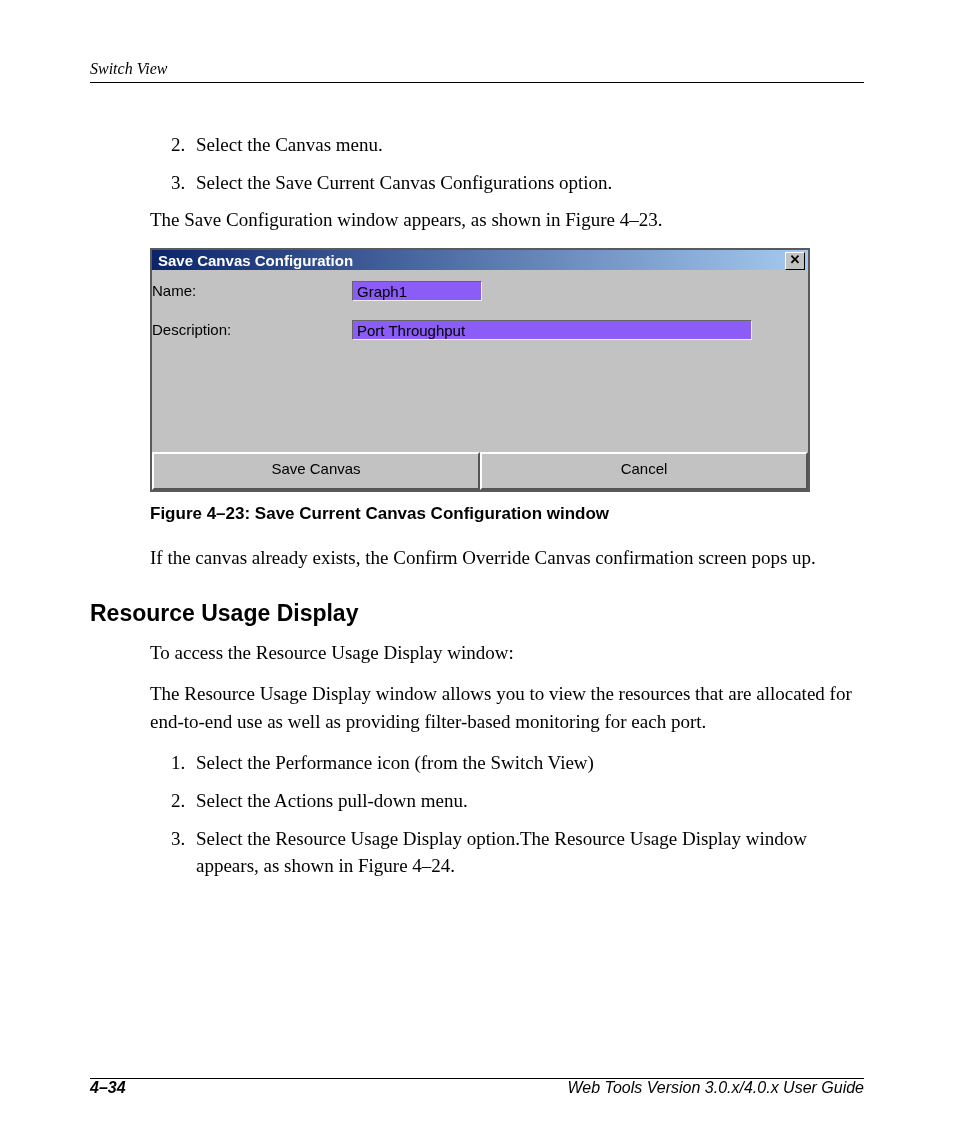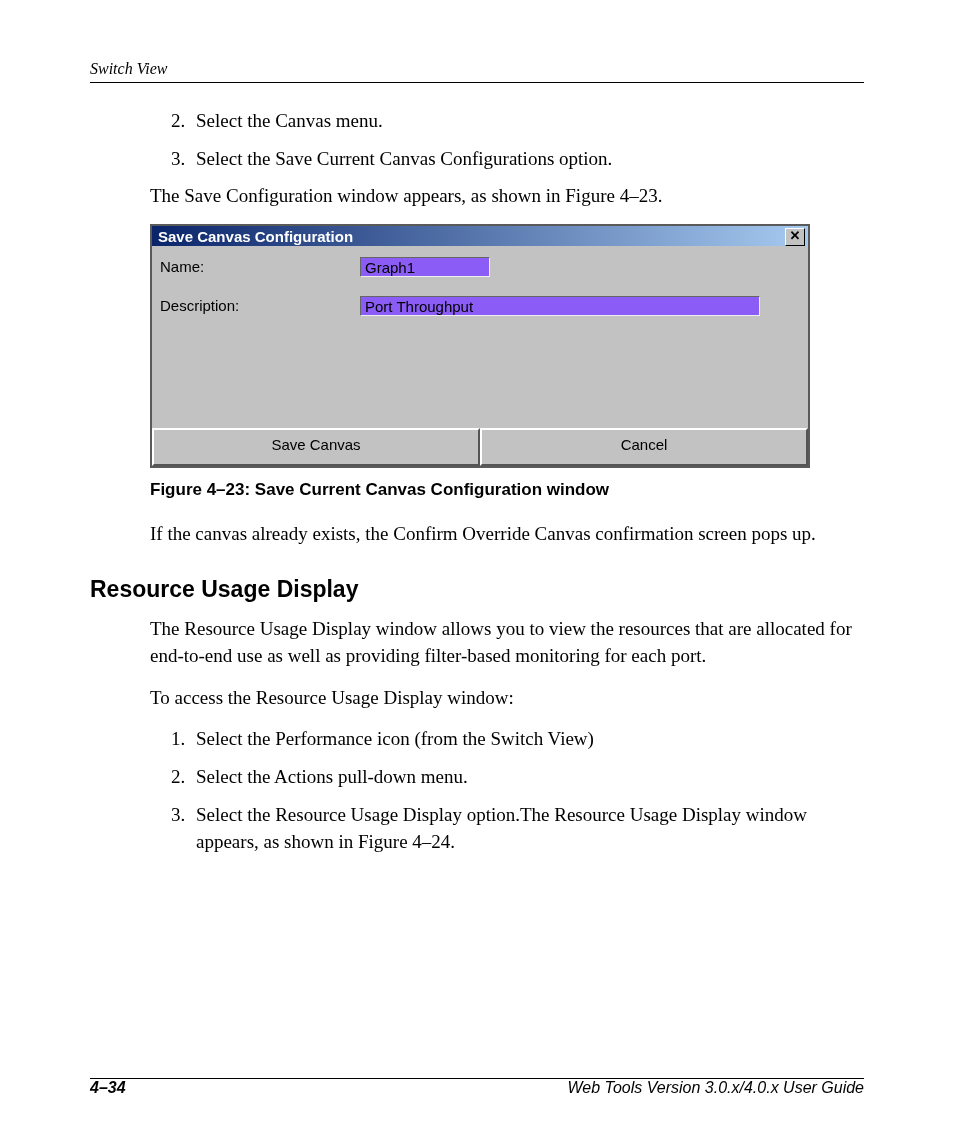--- a/index.html
+++ b/index.html
@@ -17,21 +17,21 @@
     padding: 60px 90px 50px 90px;
     box-sizing: border-box;
     height: 100%;
     position: relative;
   }
   .running-head {
     font-style: italic;
     font-size: 16px;
     border-bottom: 1.5px solid #000;
     padding-bottom: 4px;
-    margin-bottom: 24px;
+    margin-bottom: 48px;
   }
   .content-block {
     margin-left: 60px;
     font-size: 19px;
     line-height: 1.45;
   }
   ol.num {
     list-style: decimal;
     padding-left: 40px;
     margin: 0 0 10px 0;
@@ -70,21 +70,21 @@
     margin: 2px 3px 2px 0;
     color:#000;
     font-weight:bold;
     font-size:13px;
     line-height:14px;
     text-align:center;
     font-family: Arial, sans-serif;
   }
   .dlg-body {
     background:#c2c2c2;
-    padding: 10px 8px 0 8px;
+    padding: 10px 8px 0 0;
     height: 182px;
     box-sizing: border-box;
   }
   .dlg-row { display:flex; align-items:center; margin-bottom:18px; }
   .dlg-label { width: 200px; color:#000; }
   .dlg-input {
     background:#8b5cf6;
     border:1px solid #555;
     border-top-color:#666; border-left-color:#666;
     border-right-color:#eee; border-bottom-color:#eee;
@@ -175,22 +175,22 @@
     </div>
 
     <div class="figure-caption">Figure 4–23:  Save Current Canvas Configuration window</div>
 
     <div class="para">If the canvas already exists, the Confirm Override Canvas confirmation screen pops up.</div>
   </div>
 
   <h2 class="section">Resource Usage Display</h2>
 
   <div class="content-block">
+    <div class="para">To access the Resource Usage Display window:</div>
     <div class="para">The Resource Usage Display window allows you to view the resources that are allocated for end-to-end use as well as providing filter-based monitoring for each port.</div>
-    <div class="para">To access the Resource Usage Display window:</div>
     <ol class="num" start="1">
       <li>Select the Performance icon (from the Switch View)</li>
       <li>Select the Actions pull-down menu.</li>
       <li>Select the Resource Usage Display option.The Resource Usage Display window appears, as shown in Figure 4–24.</li>
     </ol>
   </div>
 
   <div class="footer">
     <span class="pn">4–34</span>
     <span>Web Tools Version 3.0.x/4.0.x User Guide</span>

